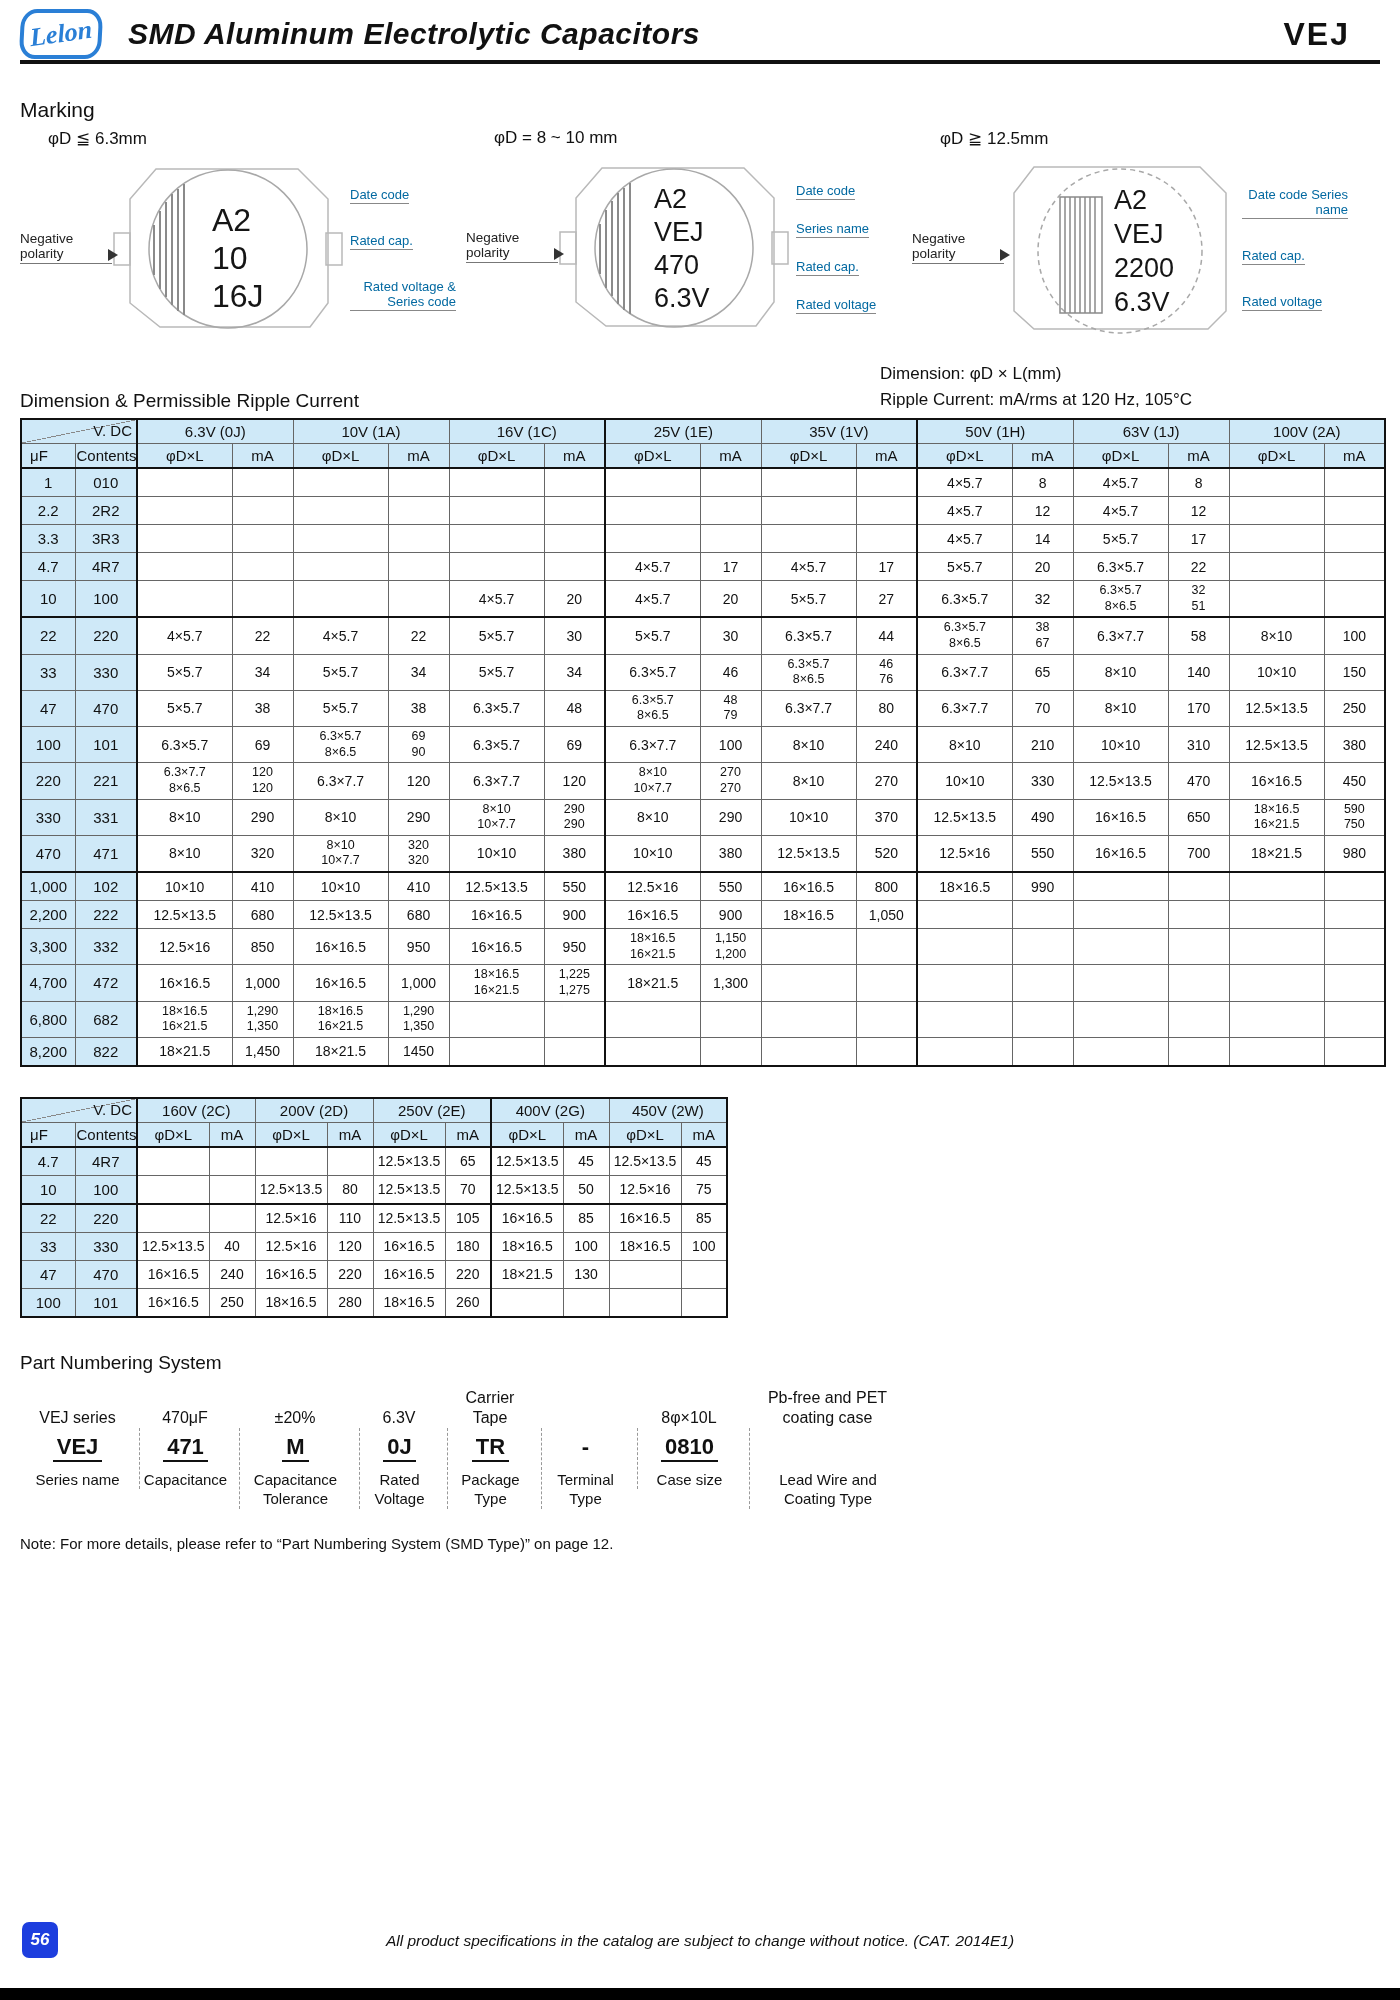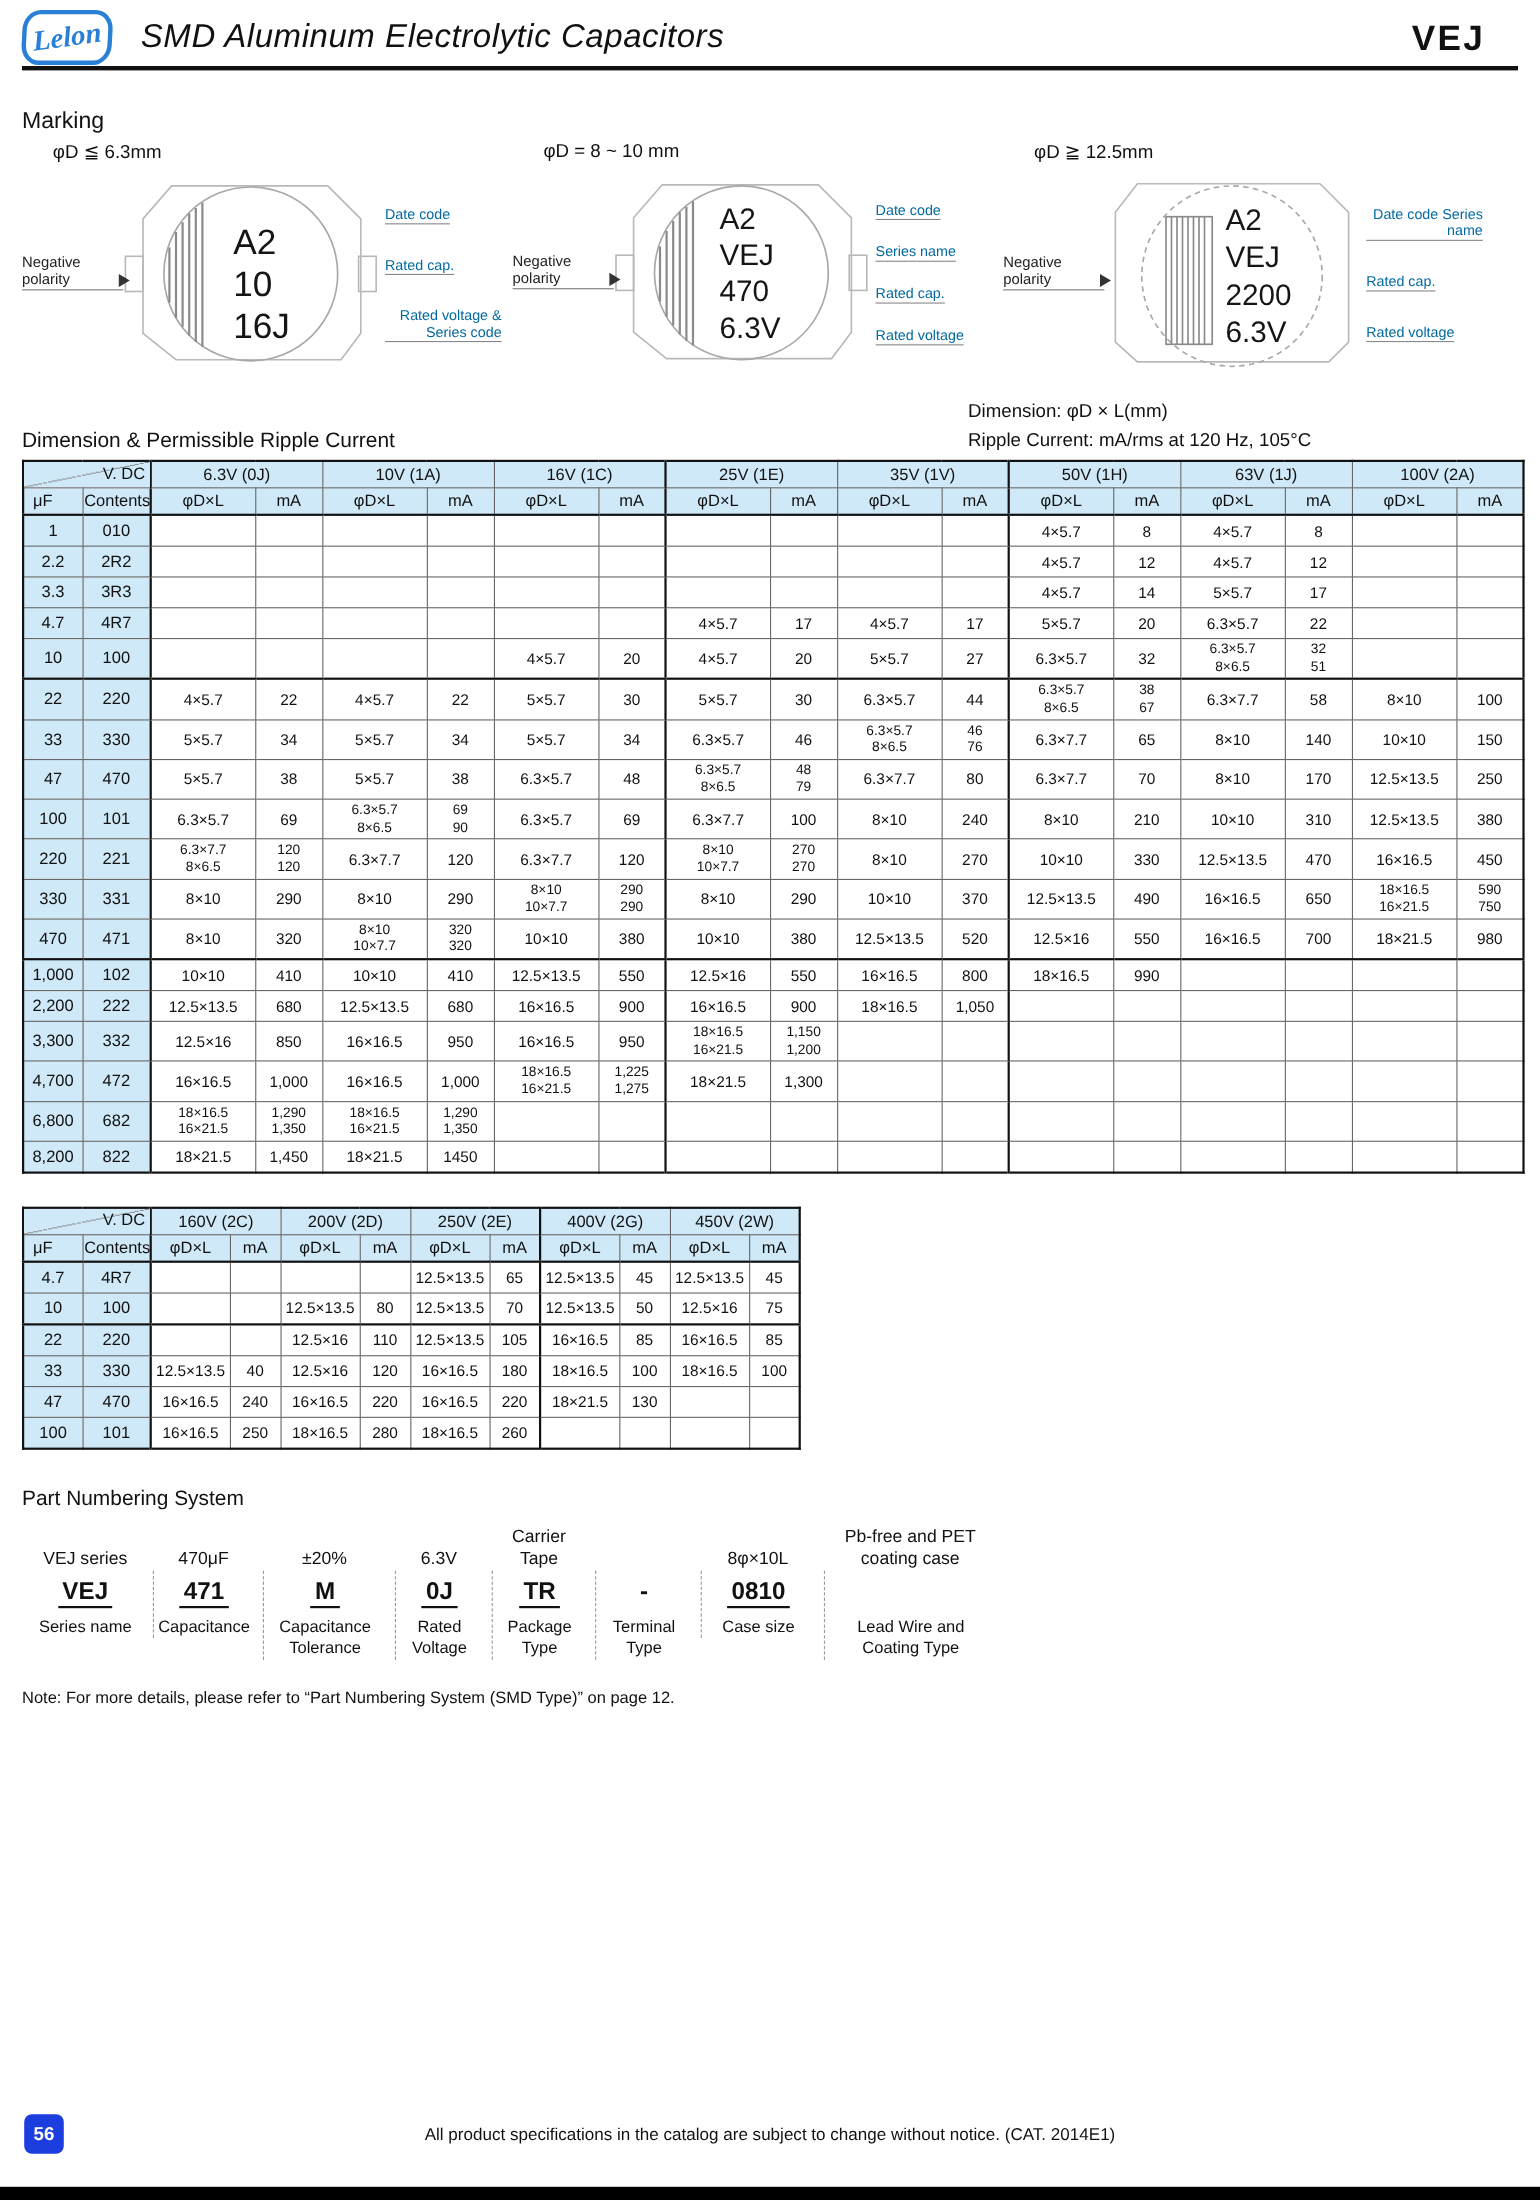--- a/index.html
+++ b/index.html
@@ -3,21 +3,21 @@
 <meta charset="utf-8">
 <style>
   * { margin:0; padding:0; box-sizing:border-box; }
   body { width:1400px; height:2000px; background:#fff; font-family:"Liberation Sans", sans-serif; color:#111; position:relative; }
   .page { padding:0 20px; }
 
   
   .hdr { display:flex; align-items:center; padding-top:10px; height:58px; }
   .logo { width:82px; height:50px; border:4px solid #2a7fd6; border-radius:16px 16px 16px 16px / 18px 18px 18px 18px; display:flex; align-items:center; justify-content:center; transform:skewX(-3deg); }
   .logo span { font-family:"Liberation Serif", serif; font-style:italic; font-weight:bold; font-size:26px; color:#2a7fd6; transform:rotate(-8deg); }
-  .hdr-title { font-size:30px; font-weight:normal; font-style:italic; margin-left:26px; letter-spacing:0.5px; }
+  .hdr-title { font-size:30px; font-weight:bold; font-style:italic; margin-left:26px; letter-spacing:0.5px; }
   .hdr-series { margin-left:auto; font-size:32px; font-weight:bold; letter-spacing:2px; padding-right:30px; }
   .rule { height:4px; background:#111; margin-top:2px; }
 
   
   .marking-title { font-size:21px; margin-top:34px; }
   .diagrams { display:flex; margin-top:6px; }
   .diagram-block { width:446px; }
   .size-label { font-size:17px; padding-left:28px; margin-bottom:14px; }
   .diagram { display:grid; grid-template-columns:92px 232px 112px; align-items:stretch; }
   .neg { font-size:13.5px; color:#222; align-self:center; position:relative; padding-bottom:4px; }
@@ -57,21 +57,21 @@
   .pn-col { text-align:center; padding:0 4px; }
   .pn-top { font-size:16px; white-space:pre-line; line-height:1.25; min-height:42px; display:flex; align-items:flex-end; justify-content:center; }
   .pn-main { padding-top:6px; }
   .pn-col.sep .pn-main { border-left:1px dashed #999; }
   .pn-code { height:36px; font-size:22px; font-weight:bold; }
   .pn-code span.u { border-bottom:2px solid #111; padding:0 4px 1px; }
   .pn-label { font-size:15px; white-space:pre-line; line-height:1.3; }
   .pn-note { font-size:15px; margin-top:26px; }
 
   
-  .footer { position:absolute; left:0; top:1922px; width:1400px; }
+  .footer { position:absolute; left:0; top:1922px; width:1400px;font-style:italic; }
   .page-badge { position:absolute; left:22px; top:0; width:36px; height:36px; background:#1d3ede; color:#fff; font-size:17px; font-weight:bold; border-radius:7px; display:flex; align-items:center; justify-content:center; }
   .footer-text { text-align:center; font-size:15.5px; padding-top:10px; }
   .bottom-strip { position:absolute; left:0; top:1988px; width:1400px; height:12px; background:#000; }
 </style>
 </head>
 <body>
 
 <div class="page">
 
   <div class="hdr">

